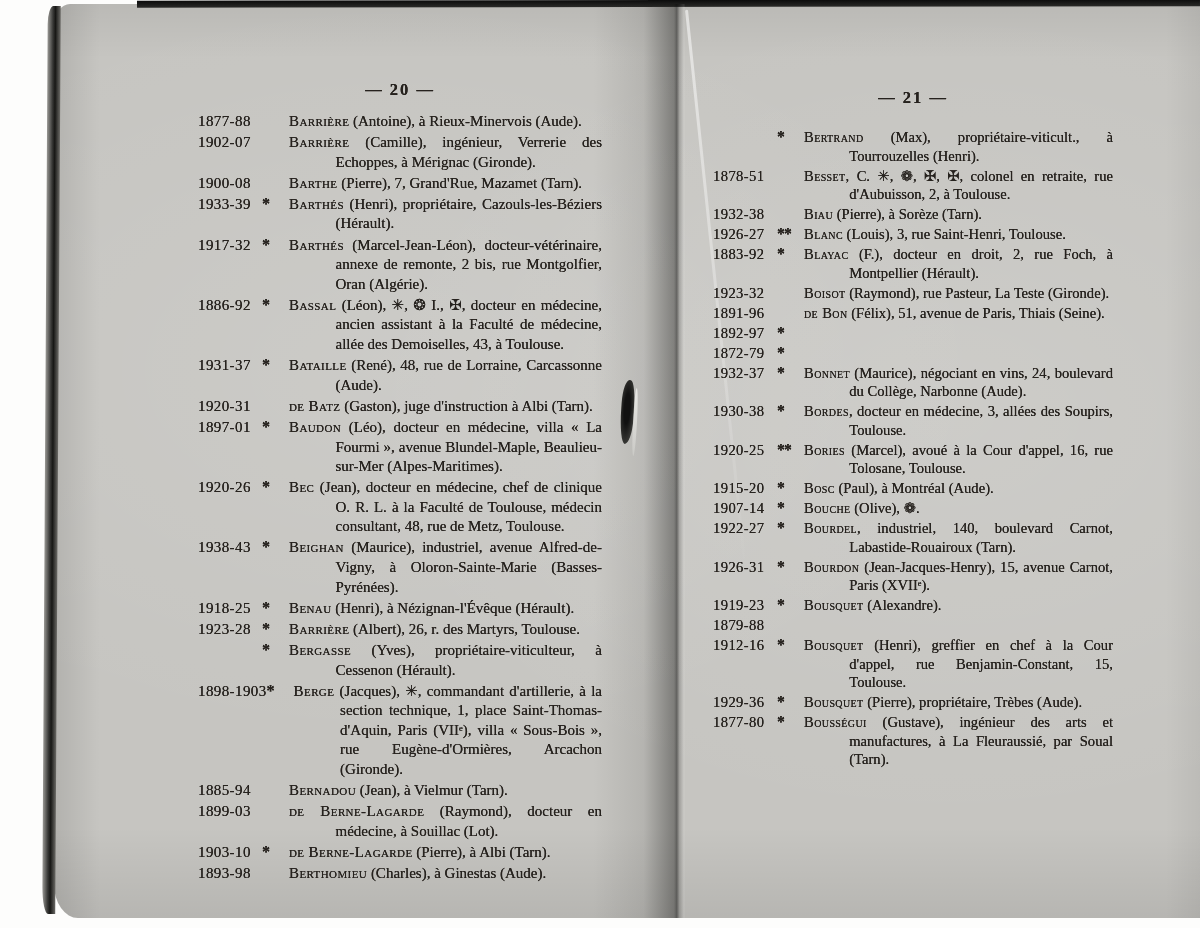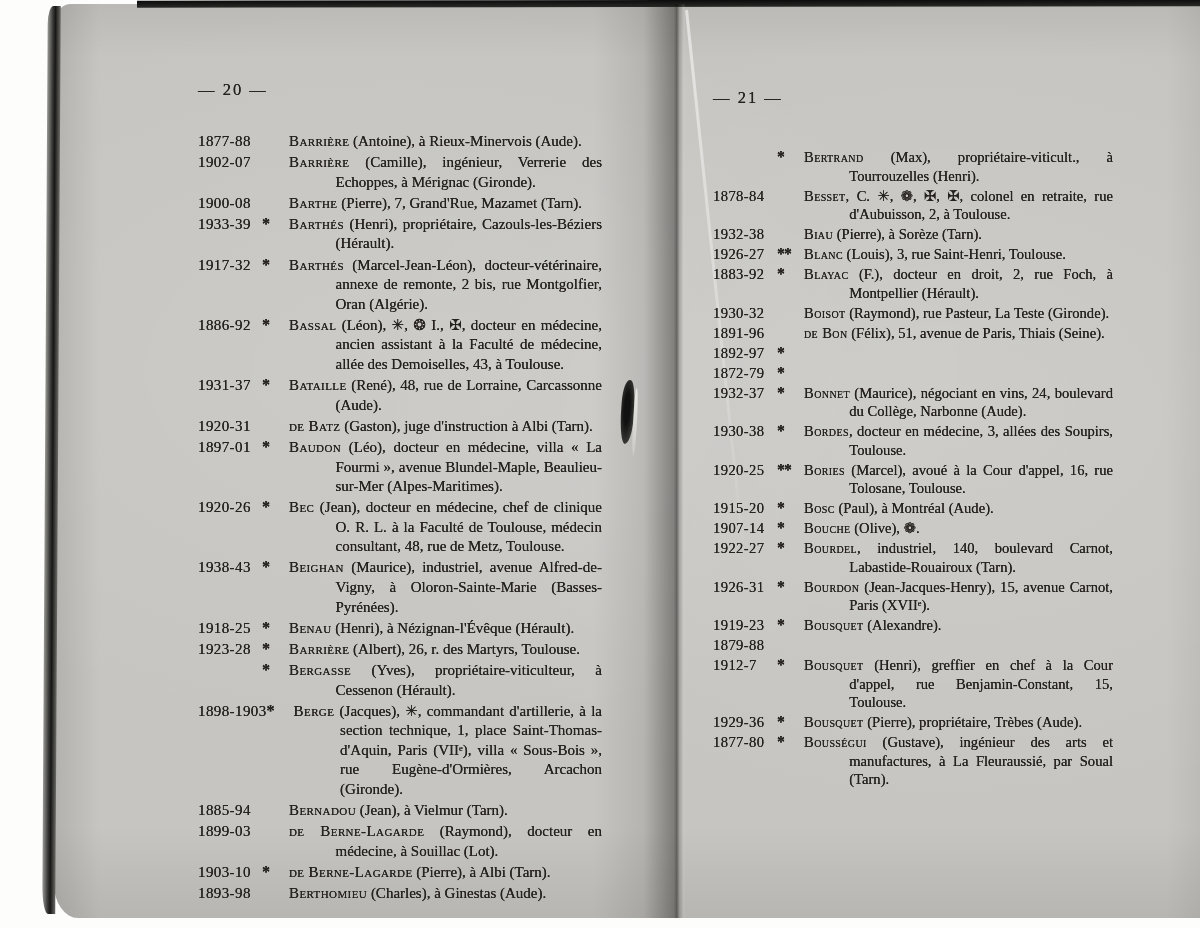--- a/index.html
+++ b/index.html
@@ -63,25 +63,25 @@
     border-radius:55% 45% 60% 50% / 40% 55% 45% 60%;
     transform:rotate(4deg);
   }
   .gutter-tear-flap{
     position:absolute;left:588px;top:388px;width:4px;height:68px;
     background:linear-gradient(to bottom,rgba(240,240,236,0.85),rgba(240,240,236,0.25));
     border-radius:50%;transform:rotate(3deg);
   }
   .page{position:absolute;top:0;height:100%;}
   .page-header{
-    position:absolute;text-align:left;
-    font-size:16.5px;font-weight:normal;letter-spacing:2px;
+    position:absolute;text-align:center;
+    font-size:16.5px;font-weight:bold;letter-spacing:2px;
     text-shadow:0 0 0.4px currentColor;
   }
-  .entries{position:absolute;margin-top:20px;}
+  .entries{position:absolute;}
   .entry{display:flex;margin-bottom:1.5px;text-shadow:0 0 0.4px currentColor;}
   .years{flex:0 0 64px;letter-spacing:0.4px;white-space:nowrap;}
   .stars{flex:0 0 27px;font-weight:bold;font-size:1.08em;letter-spacing:-1px;}
   .text{flex:1;text-align:justify;padding-left:3.1em;text-indent:-3.1em;}
   .name{font-variant-caps:small-caps;letter-spacing:0.4px;}
   .page-left-entries{left:153px;top:112px;width:404px;font-size:15px;line-height:19.6px;}
   .page-left-header{left:153px;top:80px;width:404px;}
   .page-right-entries{left:668px;top:128px;width:400px;font-size:14.6px;line-height:18.5px;}
   .page-right-header{left:668px;top:88px;width:400px;}
 </style>
@@ -201,41 +201,41 @@
 
   <div class="page page-right">
     <div class="page-header page-right-header">— 21 —</div>
     <div class="entries page-right-entries" id="right-entries">
         <div class="entry">
           <span class="years"></span>
           <span class="stars">*</span>
           <span class="text"><span class="name">Bertrand</span><span class="rest"> (Max), propriétaire-viticult., à Tourrouzelles (Henri).</span></span>
         </div>
         <div class="entry">
-          <span class="years">1878-84</span>
+          <span class="years">1878-51</span>
           <span class="stars"></span>
           <span class="text"><span class="name">Besset</span><span class="rest">, C. ✳, ❁, ✠, ✠, colonel en retraite, rue d'Aubuisson, 2, à Toulouse.</span></span>
         </div>
         <div class="entry">
           <span class="years">1932-38</span>
           <span class="stars"></span>
           <span class="text"><span class="name">Biau</span><span class="rest"> (Pierre), à Sorèze (Tarn).</span></span>
         </div>
         <div class="entry">
           <span class="years">1926-27</span>
           <span class="stars">**</span>
           <span class="text"><span class="name">Blanc</span><span class="rest"> (Louis), 3, rue Saint-Henri, Toulouse.</span></span>
         </div>
         <div class="entry">
           <span class="years">1883-92</span>
           <span class="stars">*</span>
           <span class="text"><span class="name">Blayac</span><span class="rest"> (F.), docteur en droit, 2, rue Foch, à Montpellier (Hérault).</span></span>
         </div>
         <div class="entry">
-          <span class="years">1930-32</span>
+          <span class="years">1923-32</span>
           <span class="stars"></span>
           <span class="text"><span class="name">Boisot</span><span class="rest"> (Raymond), rue Pasteur, La Teste (Gironde).</span></span>
         </div>
         <div class="entry">
           <span class="years">1891-96</span>
           <span class="stars"></span>
           <span class="text"><span class="name">de Bon</span><span class="rest"> (Félix), 51, avenue de Paris, Thiais (Seine).</span></span>
         </div>
         <div class="entry">
           <span class="years">1892-97</span>
@@ -283,21 +283,21 @@
         <div class="entry">
           <span class="years">1919-23</span>
           <span class="stars">*</span>
           <span class="text"><span class="name">Bousquet</span><span class="rest"> (Alexandre).</span></span>
         </div>
         <div class="entry">
           <span class="years">1879-88</span>
           <span class="stars"></span>
         </div>
         <div class="entry">
-          <span class="years">1912-7</span>
+          <span class="years">1912-16</span>
           <span class="stars">*</span>
           <span class="text"><span class="name">Bousquet</span><span class="rest"> (Henri), greffier en chef à la Cour d'appel, rue Benjamin-Constant, 15, Toulouse.</span></span>
         </div>
         <div class="entry">
           <span class="years">1929-36</span>
           <span class="stars">*</span>
           <span class="text"><span class="name">Bousquet</span><span class="rest"> (Pierre), propriétaire, Trèbes (Aude).</span></span>
         </div>
         <div class="entry">
           <span class="years">1877-80</span>

